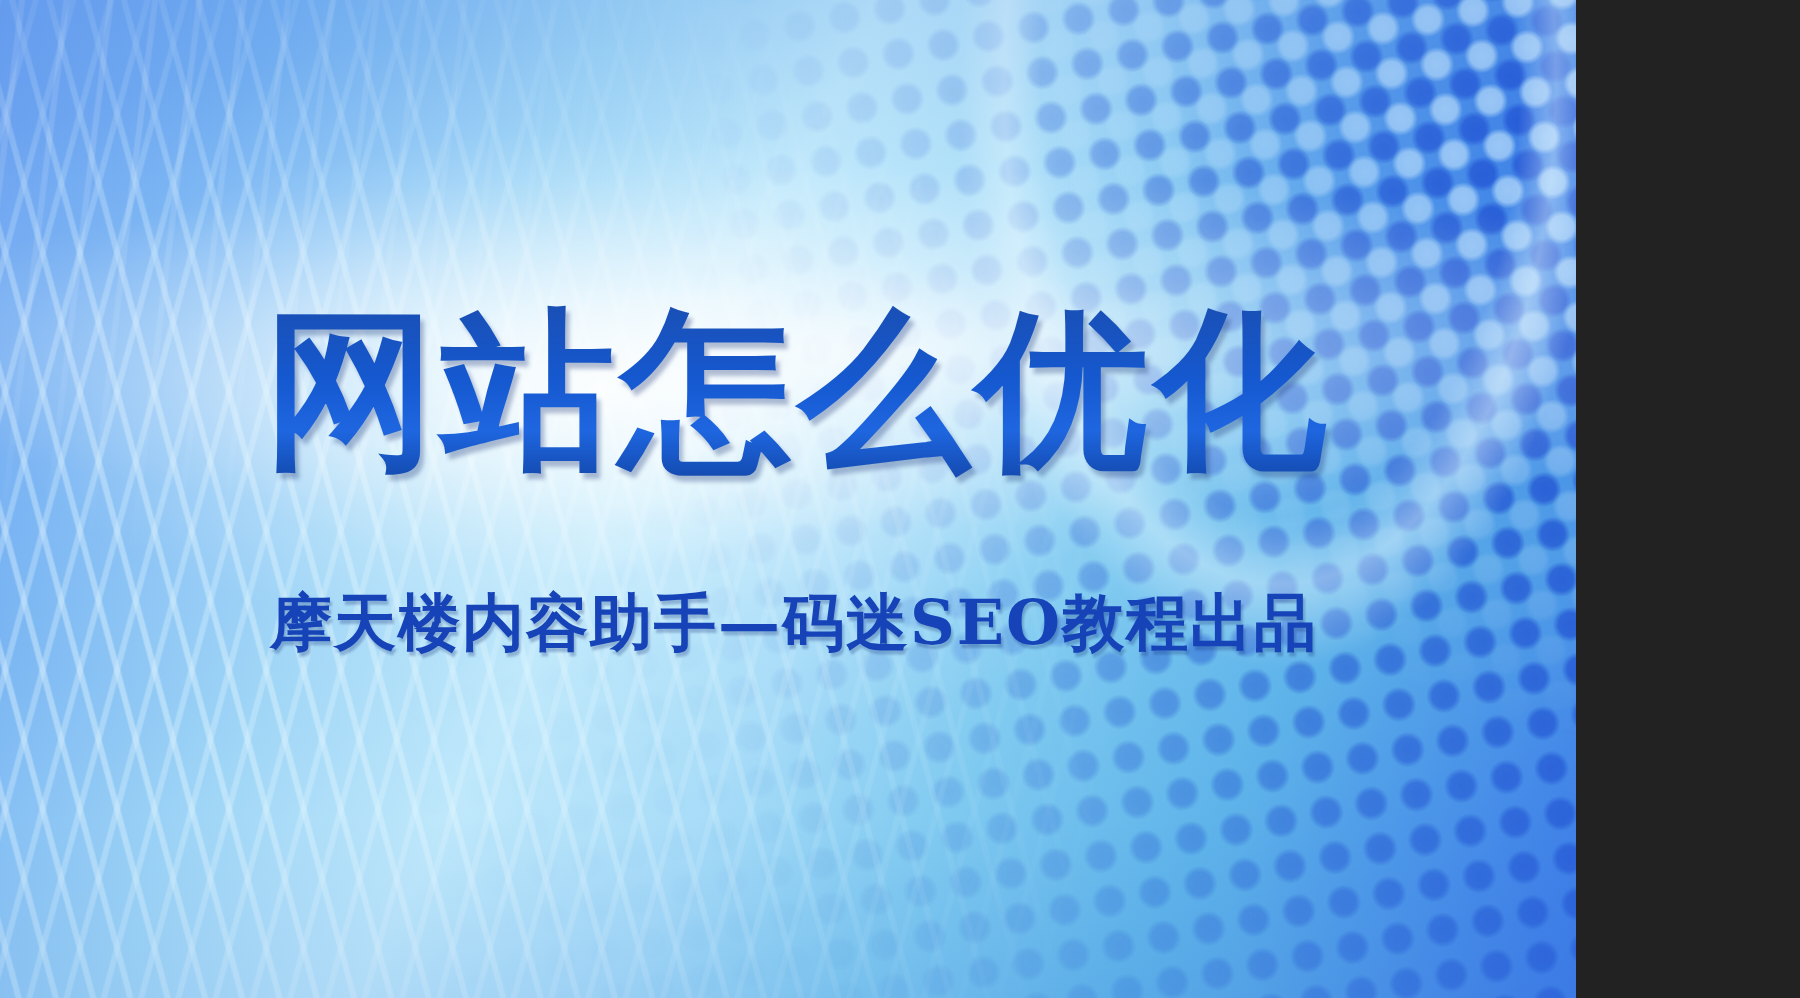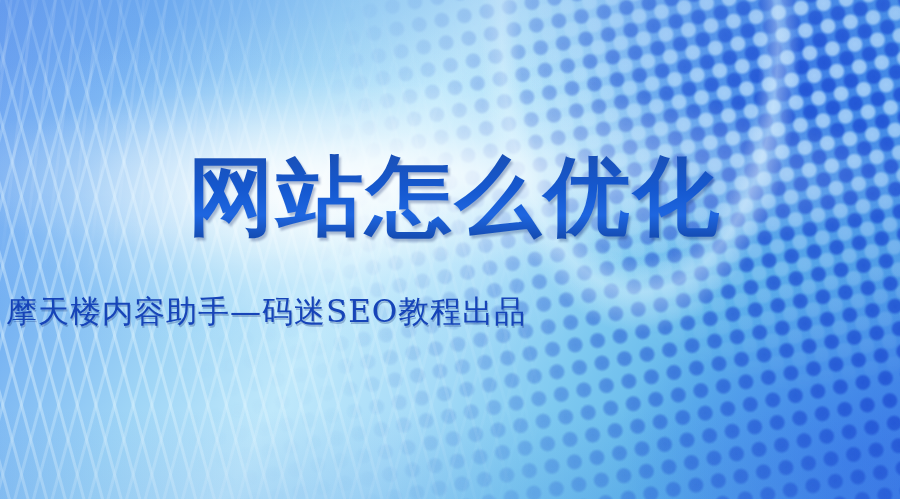--- a/index.html
+++ b/index.html
@@ -3,21 +3,21 @@
 <meta charset="utf-8">
 <title>Banner</title>
 <style>
   html, body {
     margin: 0;
     padding: 0;
     background: #222;
   }
   #stage {
     position: relative;
-    width: 900px;
+    width: 788px;
     height: 499px;
     overflow: hidden;
     font-family: "Liberation Sans", sans-serif;
     background: #5aa8e8;
   }
 
   
   .layer {
     position: absolute;
     inset: 0;
@@ -244,24 +244,24 @@
     text-shadow: none;
     filter: drop-shadow(2px 3px 1px rgba(12,40,110,0.30));
     white-space: nowrap;
   }
 
   #subtitle {
     position: absolute;
     left: 0;
     right: 0;
     top: 291px;
-    text-align: left;
+    text-align: center;
     padding-left: 6px;
     font-family: "DejaVu Serif", "Liberation Serif", serif;
-    font-weight: normal;
+    font-weight: bold;
     font-size: 31px;
     letter-spacing: 1px;
     color: #1644b8;
     white-space: nowrap;
     filter: drop-shadow(1px 2px 0.5px rgba(15,45,120,0.28));
   }
 
   #watermark {
     position: absolute;
     right: 18px;

